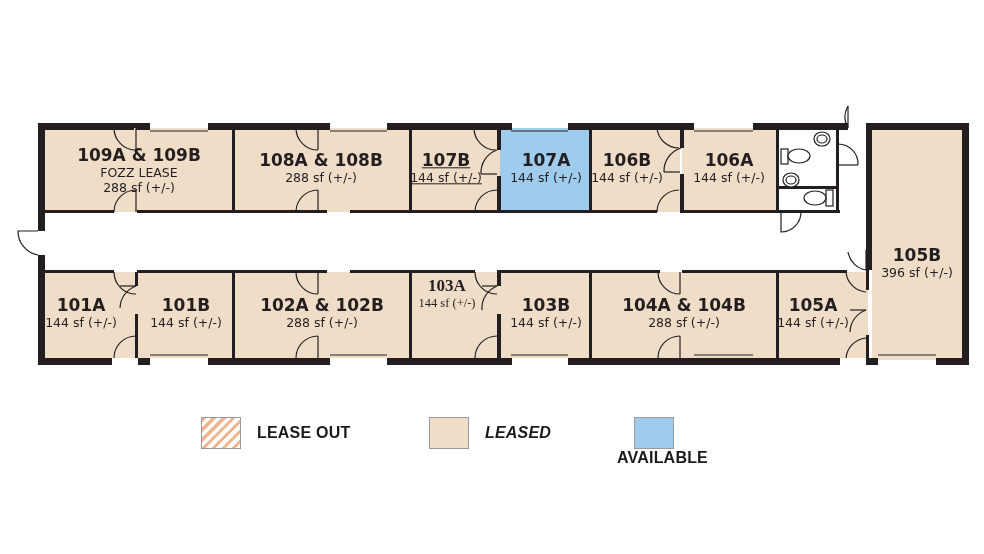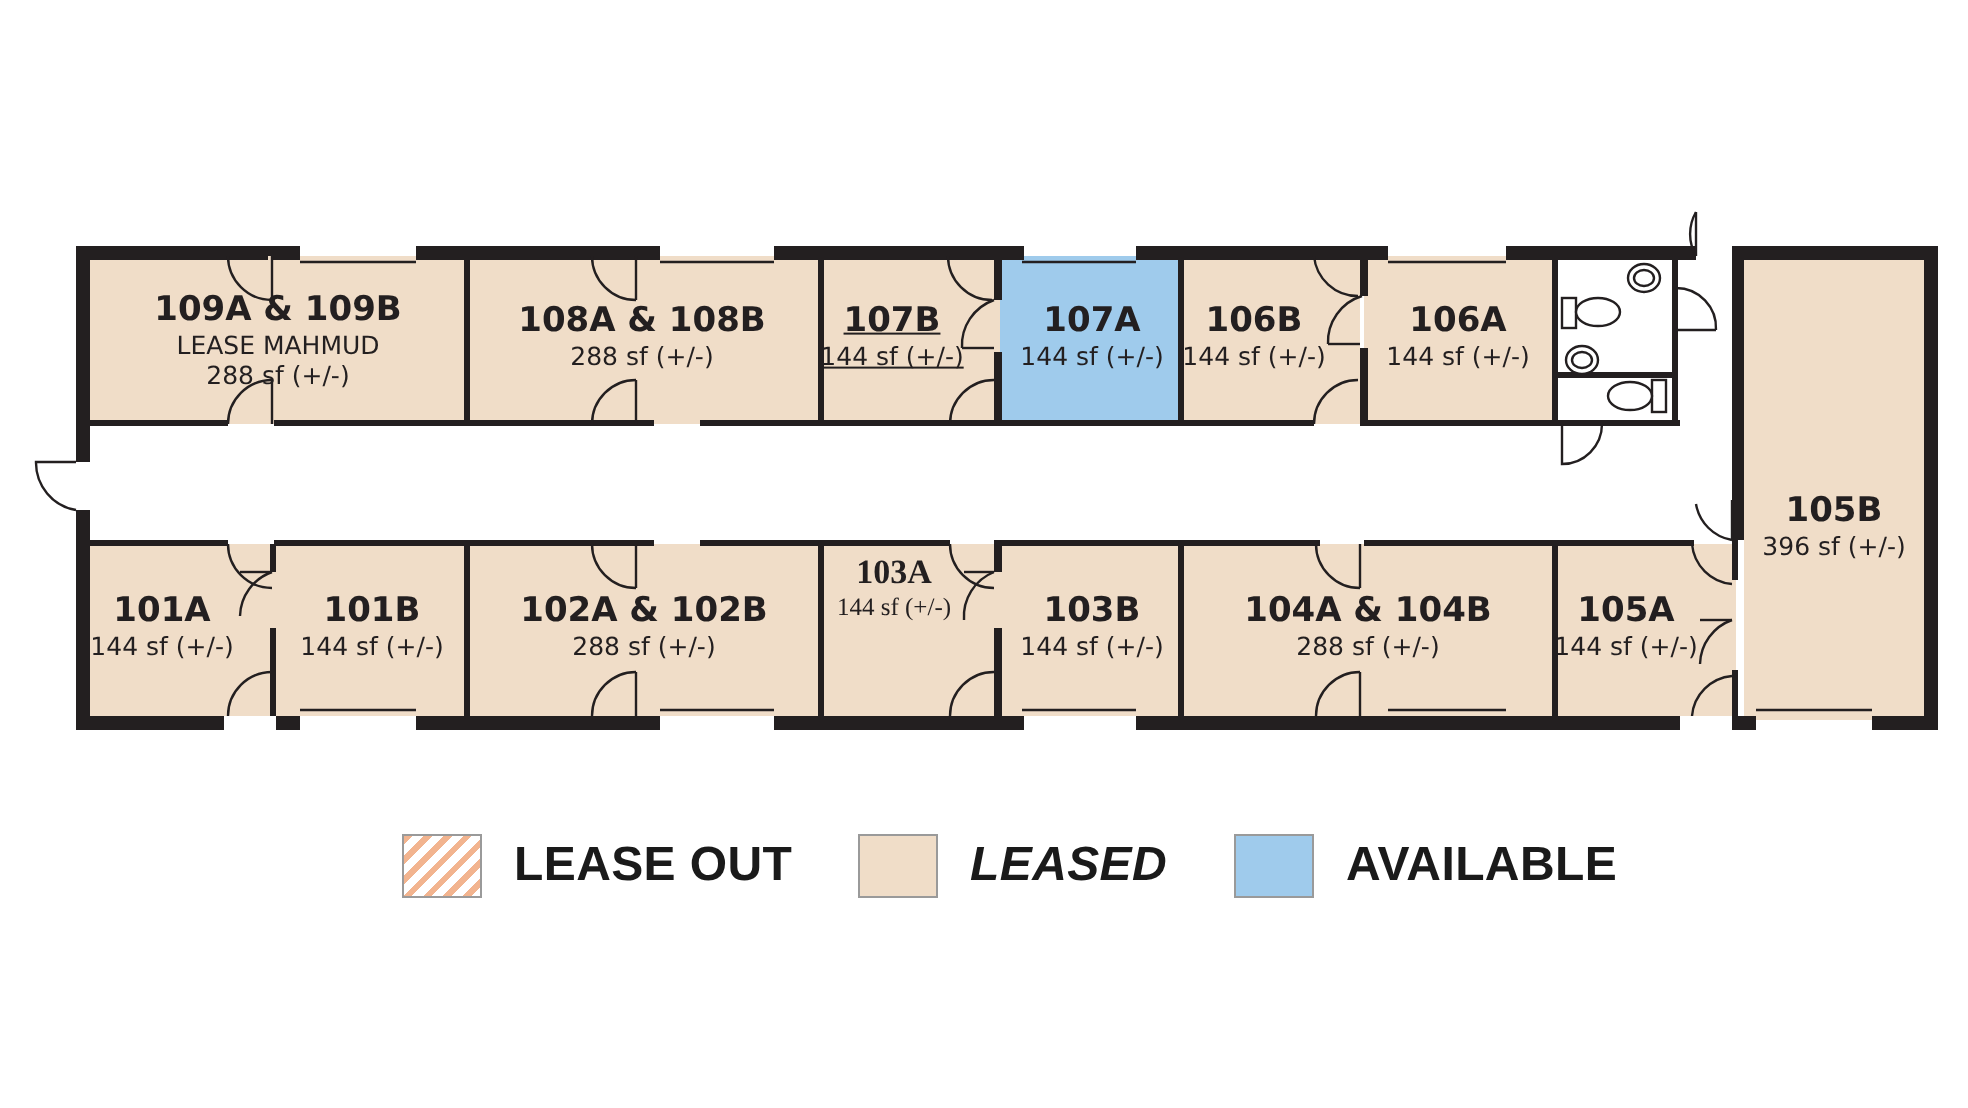--- a/index.html
+++ b/index.html
@@ -7,21 +7,21 @@
   #plan { position:absolute; left:0; top:0; }
   .room-label { position:absolute; text-align:center; color:#231f20; line-height:1.2; transform:translate(-50%,-50%); white-space:nowrap; }
   .room-label .rid { font-weight:bold; font-size:17px; display:block; }
   .room-label .rsub { font-size:12.5px; display:block; }
   .room-label .rarea { font-size:12.5px; display:block; }
   .legend { position:absolute; top:417px; display:flex; align-items:center; }
   .swatch { width:40px; height:32px; box-sizing:border-box; border:1.5px solid #9a9a9a; margin-right:16px; }
   .sw-leaseout { background: repeating-linear-gradient(135deg, #f2b48f 0 3px, #ffffff 3px 7px); }
   .sw-leased { background:#f0ddc8; }
   .sw-available { background:#9fcbec; }
-  .legend-label { font-family:"Liberation Sans",sans-serif; font-weight:bold; font-size:24px; color:#1a1a1a; letter-spacing:0.2px; }
+  .legend-label { font-family:"Liberation Sans",sans-serif; font-weight:bold; font-size:16px; color:#1a1a1a; letter-spacing:0.2px; }
 </style>
 </head>
 <body>
 
 <svg id="plan" width="984" height="554" viewBox="0 0 984 554" xmlns="http://www.w3.org/2000/svg">
 
   <g>
     <rect x="44" y="128" width="188" height="84" fill="#f0ddc8"></rect>
     <rect x="234" y="128" width="176" height="84" fill="#f0ddc8"></rect>
     <rect x="412" y="128" width="88" height="84" fill="#f0ddc8"></rect>
@@ -215,21 +215,21 @@
     </g>
     <g>
       <rect x="826" y="190" width="7" height="16"></rect>
       <ellipse cx="815" cy="198" rx="11" ry="7"></ellipse>
     </g>
   </g>
 </svg>
 
 <div class="room-label" style="left:139px; top:170px;">
   <span class="rid">109A &amp; 109B</span>
-  <span class="rsub">LEASE MAHMUD</span>
+  <span class="rsub">FOZZ LEASE</span>
   <span class="rarea">288 sf (+/-)</span>
 </div>
 <div class="room-label" style="left:321px; top:168px;">
   <span class="rid">108A &amp; 108B</span>
   <span class="rarea">288 sf (+/-)</span>
 </div>
 <div class="room-label" style="left:446px; top:168px;text-decoration:underline;">
   <span class="rid">107B</span>
   <span class="rarea">144 sf (+/-)</span>
 </div>
@@ -279,16 +279,16 @@
 </div>
 
 <div class="legend" style="left:201px;">
   <div class="swatch sw-leaseout"></div>
   <span class="legend-label">LEASE OUT</span>
 </div>
 <div class="legend" style="left:429px;font-style:italic;">
   <div class="swatch sw-leased"></div>
   <span class="legend-label">LEASED</span>
 </div>
-<div class="legend" style="left:617px;">
+<div class="legend" style="left:617px;flex-direction:column;">
   <div class="swatch sw-available"></div>
   <span class="legend-label">AVAILABLE</span>
 </div>
 
 </body></html>

